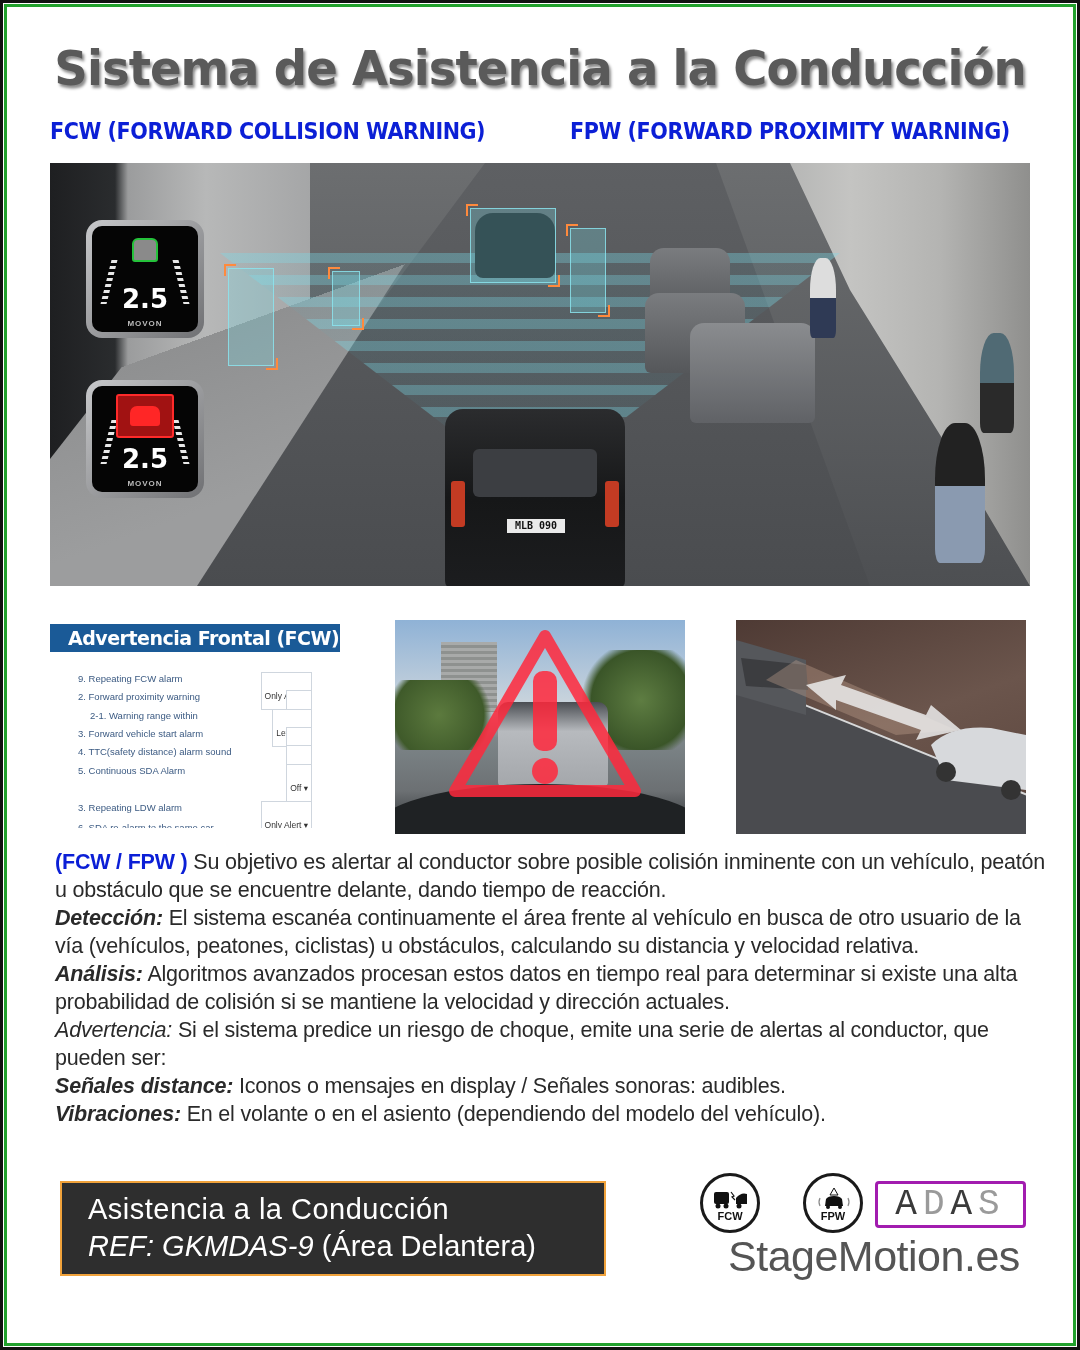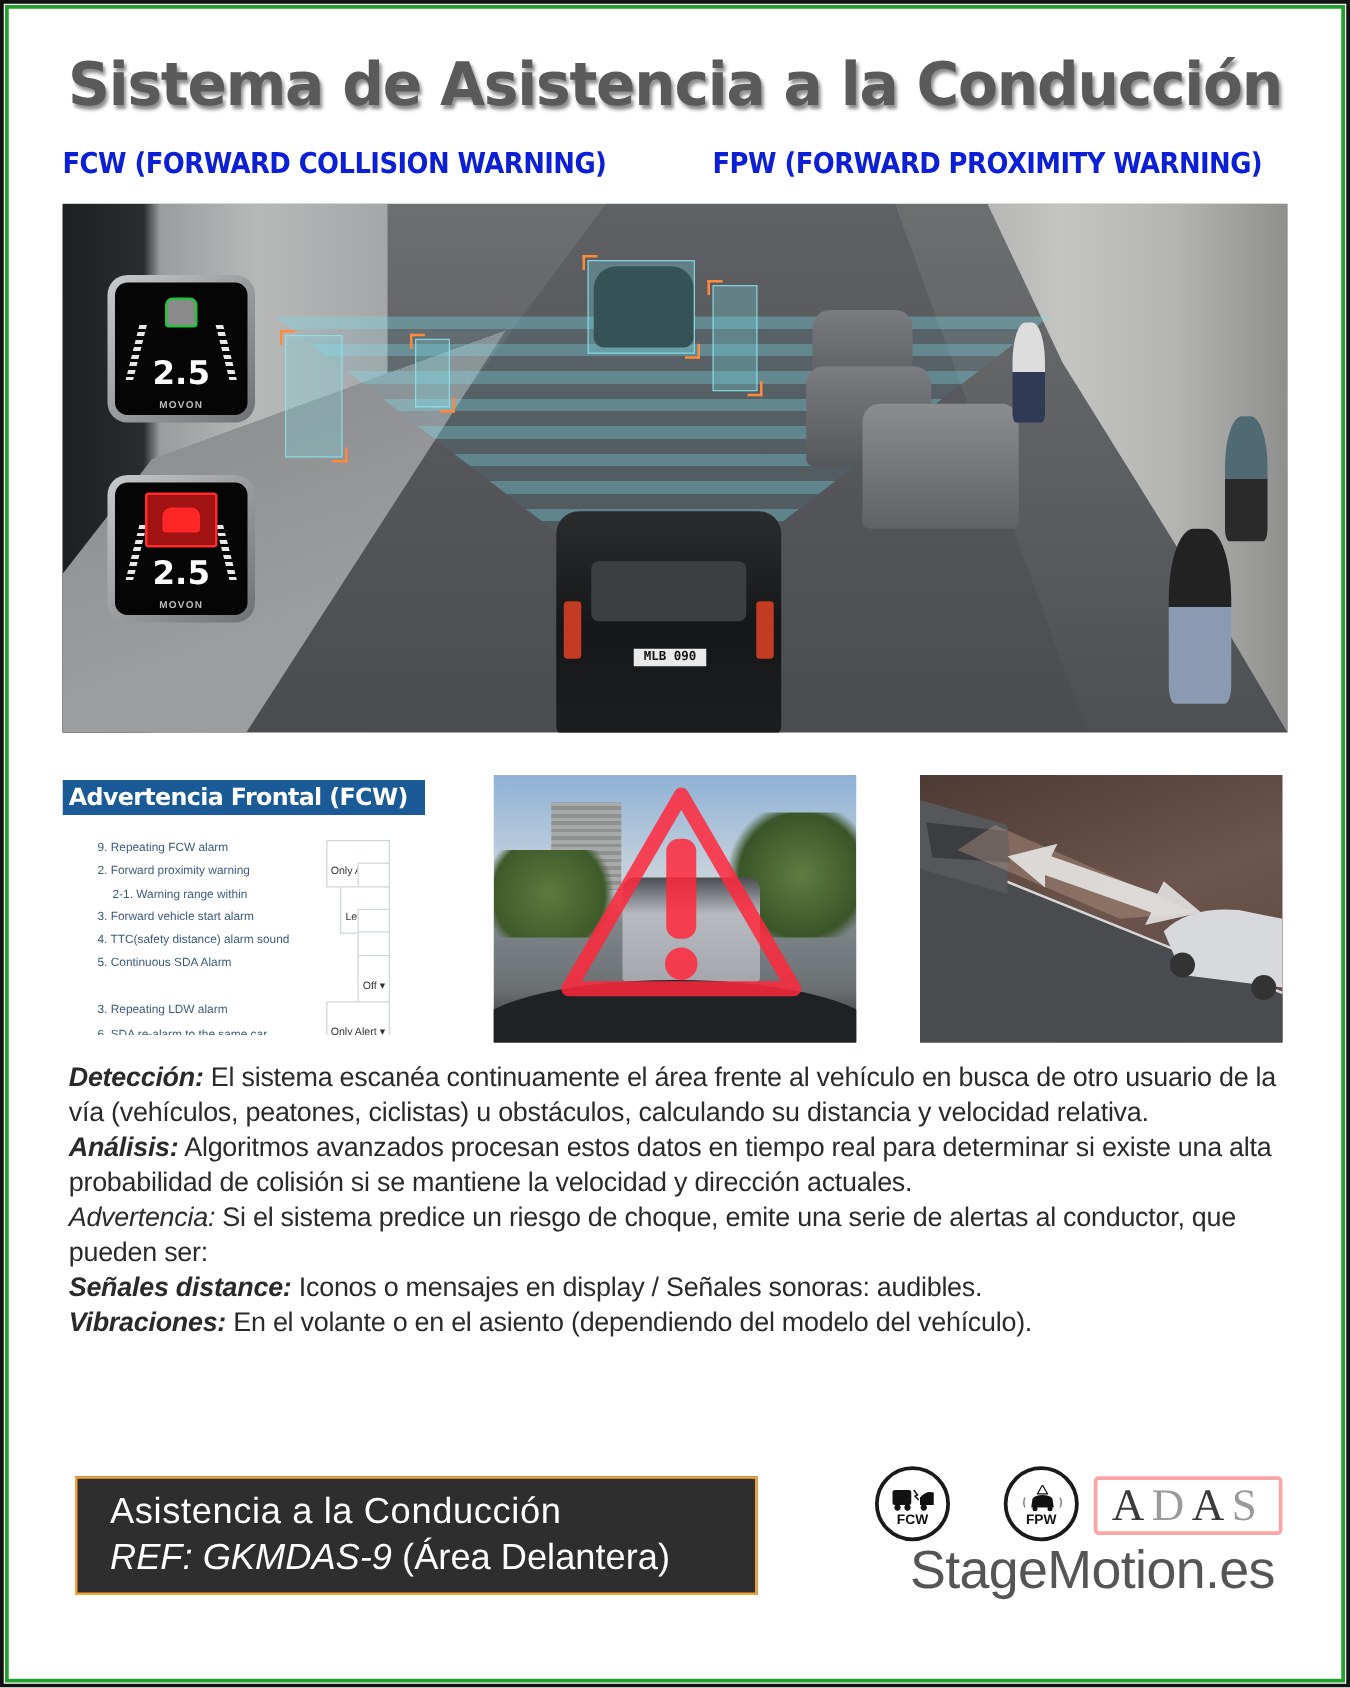--- a/index.html
+++ b/index.html
@@ -67,21 +67,21 @@
   .device .car-green { position: absolute; left: 40px; top: 12px; width: 26px; height: 24px;
     border: 2px solid #25c23b; border-radius: 6px 6px 3px 3px; background: #8a8a8a; }
   .device .car-red { position: absolute; left: 24px; top: 8px; width: 58px; height: 44px;
     background: #a11212; border: 2px solid #ff2a2a; border-radius: 3px; }
   .device .car-red::after { content: ""; position: absolute; left: 12px; top: 10px; width: 30px; height: 20px; background: #ff2626; border-radius: 7px 7px 3px 3px; }
 
   
   .settings { position: absolute; left: 50px; top: 624px; width: 290px; height: 204px; background: #fff; overflow: hidden; }
   .settings .hdr { position: absolute; left: 0; top: 0; width: 290px; height: 28px; background: #1a5a97;
     color: #fff; font-family: "DejaVu Sans", sans-serif; font-weight: bold; font-size: 19px; line-height: 28px;
-    padding-left: 5px; letter-spacing: -0.5px; }
+    padding-left: 18px; letter-spacing: -0.5px; }
   .settings .row { position: absolute; left: 28px; width: 234px; height: 16px; font-size: 9.5px; color: #3b5a82; line-height: 14px; }
   .settings .row .lbl { position: absolute; left: 0; }
   .settings .row .sel { position: absolute; right: 0; top: 0; height: 13px; border: 1px solid #cfd6de;
     font-size: 8.5px; color: #333; padding: 18px 3px; line-height: 11px; background: #fff; }
 
   .img-warn { position: absolute; left: 395px; top: 620px; width: 290px; height: 214px; overflow: hidden;
     background: linear-gradient(180deg, #8fb2d6 0%, #c8d3dc 38%, #7d8689 55%, #6c7073 80%, #2a2d30 100%); }
   .img-warn .tower { position: absolute; left: 46px; top: 22px; width: 56px; height: 70px; background: repeating-linear-gradient(180deg, #a8aaa9 0 3px, #8e918f 3px 6px); }
   .img-warn .trees-l { position: absolute; left: 0; top: 60px; width: 110px; height: 70px; background: radial-gradient(circle at 40% 50%, #5c7a3e, #3f5a2a 60%, transparent 70%); }
   .img-warn .trees-r { position: absolute; right: 0; top: 30px; width: 110px; height: 100px; background: radial-gradient(circle at 60% 50%, #5e7d42, #3a5528 60%, transparent 72%); }
@@ -104,22 +104,22 @@
   
   .plate-box { position: absolute; left: 60px; top: 1181px; width: 546px; height: 95px; background: #2e2e2e;
     border: 2px solid #f0a23b; color: #fff; padding-left: 26px; }
   .plate-box .l1 { font-size: 29px; margin-top: 10px; letter-spacing: 0.5px; }
   .plate-box .l2 { font-size: 29px; margin-top: 4px; }
   .plate-box .l2 .ref { font-style: italic; }
 
   .badge { position: absolute; top: 1173px; width: 60px; height: 60px; border-radius: 50%; border: 3px solid #1a1a1a; background: #fff; }
   .badge .lbl { position: absolute; left: 0; right: 0; bottom: 8px; text-align: center; font-size: 11px; font-weight: bold; color: #111; }
   .badge .ico { position: absolute; left: 10px; top: 12px; width: 36px; height: 22px; }
-  .adas { position: absolute; left: 875px; top: 1181px; width: 151px; height: 47px; border: 3px solid #fca5a5; border-radius: 4px;
-    font-family: Liberation Serif, serif; font-size: 36px; line-height: 41px; text-align: center; letter-spacing: 6px; color: #3a3a3a; font-weight: 300; }
+  .adas { position: absolute; left: 875px; top: 1181px; width: 151px; height: 47px; border: 3px solid #a21caf; border-radius: 4px;
+    font-family: Liberation Mono, monospace; font-size: 36px; line-height: 41px; text-align: center; letter-spacing: 6px; color: #3a3a3a; font-weight: 300; }
   .adas .gray { color: #9a9a9a; }
   .site { position: absolute; left: 728px; top: 1232px; font-size: 43px; color: #555; letter-spacing: -0.5px; font-family: "Liberation Sans", sans-serif; }
 </style>
 </head>
 <body>
 
 <div class="frame-outer"></div>
 <div class="frame-inner"></div>
 
 <h1 class="title">Sistema de Asistencia a la Conducción</h1>
@@ -230,20 +230,21 @@
     <path d="M5 38 L70 45 L72 70 L10 66 Z" fill="#3c3d40"></path>
     <polygon points="60,40 220,110 160,115 30,60" fill="rgba(200,170,150,0.35)"></polygon>
     <polygon points="70,65 110,55 105,65 190,95 195,85 225,110 180,120 185,110 100,80 100,90" fill="rgba(235,235,235,0.85)"></polygon>
     <path d="M195 125 Q215 105 255 108 L290 115 L290 170 L210 160 Z" fill="#d7d9dc"></path>
     <circle cx="210" cy="152" r="10" fill="#333"></circle>
     <circle cx="275" cy="170" r="10" fill="#333"></circle>
   </svg>
 </div>
 
 <div class="body-text">
+  <p><span class="lead">(FCW / FPW )</span><span> Su objetivo es alertar al conductor sobre posible colisión inminente con un vehículo, peatón u obstáculo que se encuentre delante, dando tiempo de reacción.</span></p>
   <p><span class="bi">Detección:</span><span> El sistema escanéa continuamente el área frente al vehículo en busca de otro usuario de la vía (vehículos, peatones, ciclistas) u obstáculos, calculando su distancia y velocidad relativa.</span></p>
   <p><span class="bi">Análisis:</span><span> Algoritmos avanzados procesan estos datos en tiempo real para determinar si existe una alta probabilidad de colisión si se mantiene la velocidad y dirección actuales.</span></p>
   <p><span class="i">Advertencia:</span><span> Si el sistema predice un riesgo de choque, emite una serie de alertas al conductor, que pueden ser:</span></p>
   <p><span class="bi">Señales distance:</span><span> Iconos o mensajes en display / Señales sonoras: audibles.</span></p>
   <p><span class="bi">Vibraciones:</span><span> En el volante o en el asiento (dependiendo del modelo del vehículo).</span></p>
 </div>
 
 <div class="plate-box">
   <div class="l1">Asistencia a la Conducción</div>
   <div class="l2"><span class="ref">REF: GKMDAS-9</span><span>  (Área Delantera)</span></div>

